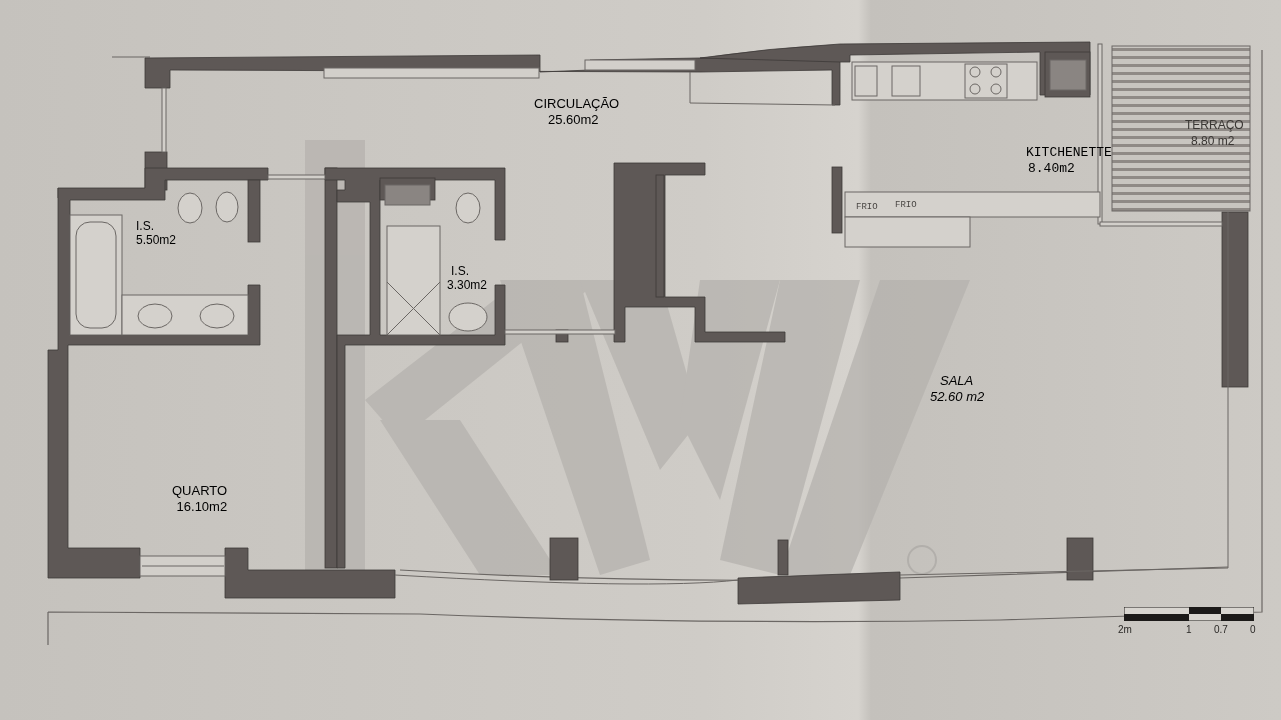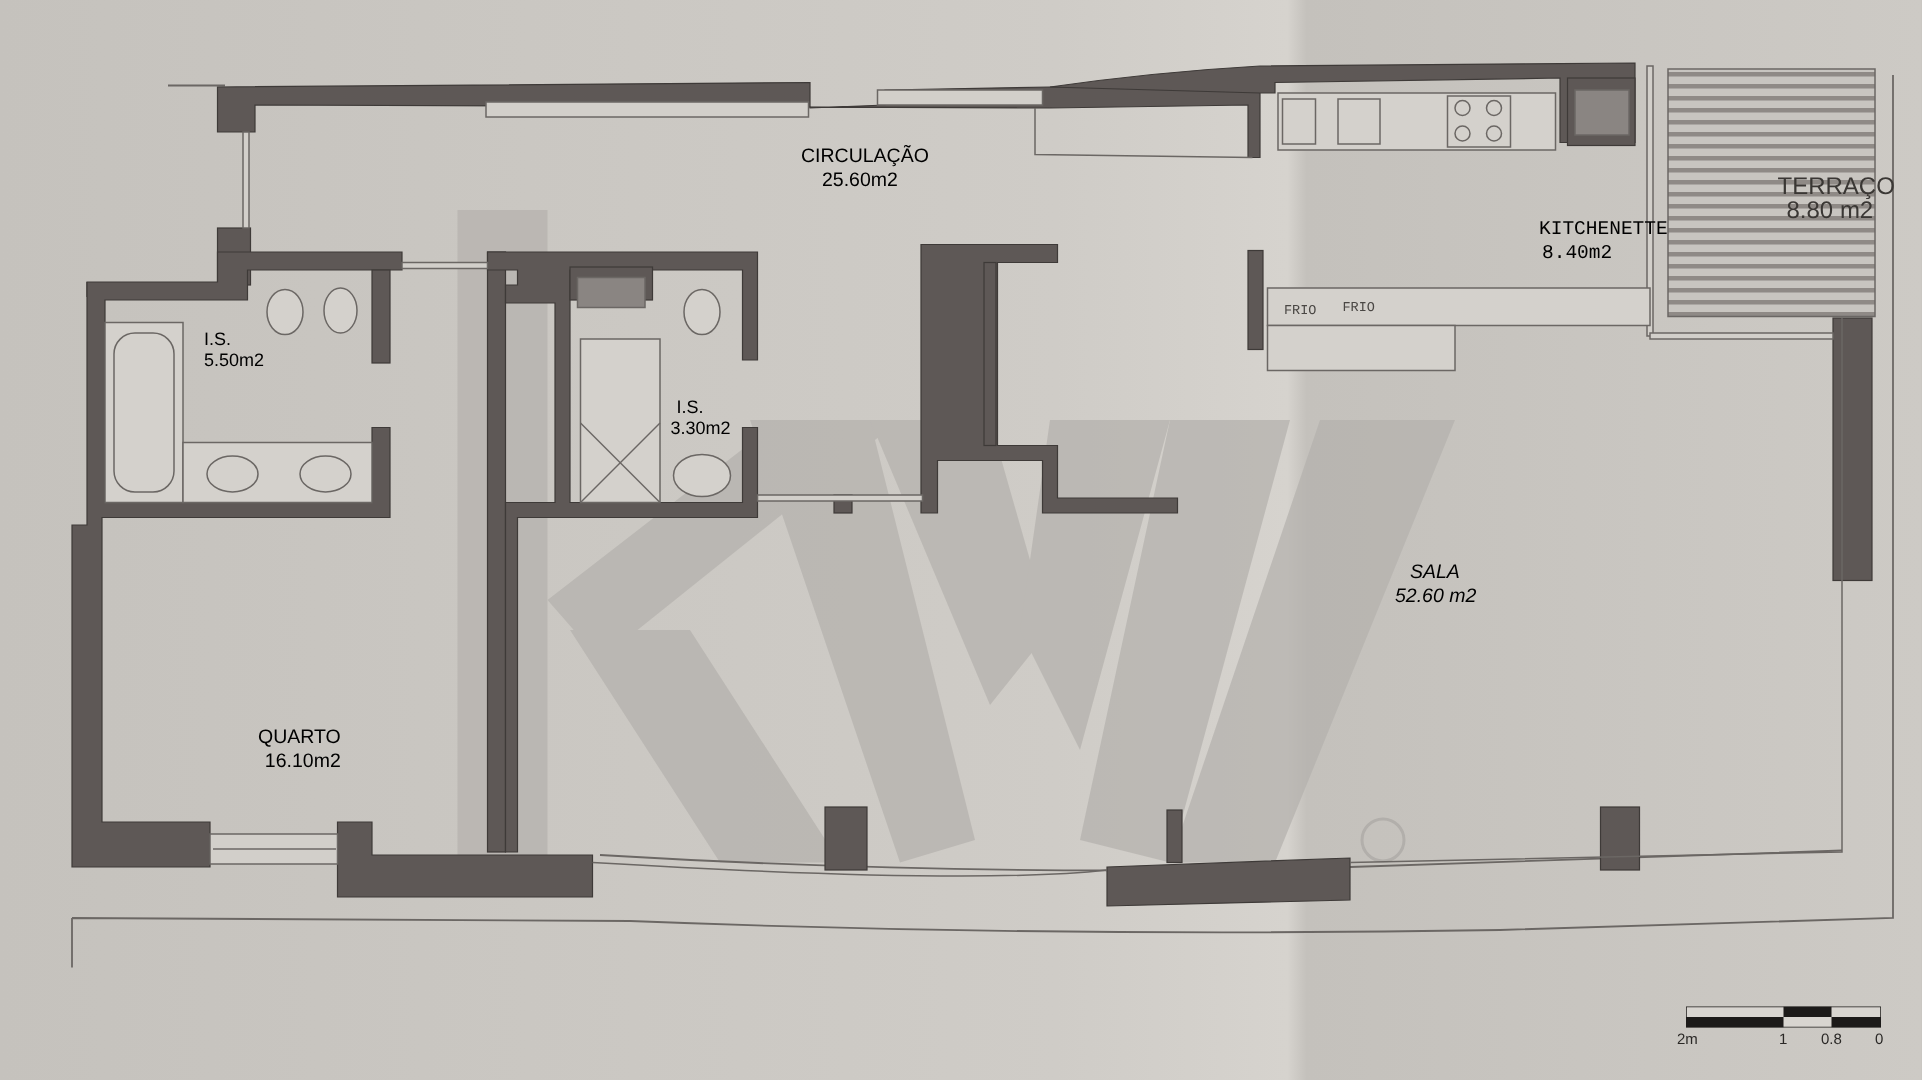--- a/index.html
+++ b/index.html
@@ -139,21 +139,21 @@
   </svg>
 
   <div class="lbl" style="left:534px;top:96px;">
     <span>CIRCULAÇÃO</span>
     <span style="padding-left:14px">25.60m2</span>
   </div>
   <div class="lbl" style="left:1026px;top:145px;font-family:Liberation Mono, monospace;">
     <span>KITCHENETTE</span>
     <span style="padding-left:2px">8.40m2</span>
   </div>
-  <div class="lbl" style="left:1185px;top:117px;color:#3a3734;font-size:16px;">
+  <div class="lbl" style="left:1185px;top:117px;color:#3a3734;font-size:12px;">
     <span>TERRAÇO</span>
     <span style="padding-left:6px">8.80 m2</span>
   </div>
   <div class="lbl" style="left:136px;top:219px;font-size:12px;line-height:14px;">
     <span>I.S.</span>
     <span>5.50m2</span>
   </div>
   <div class="lbl" style="left:447px;top:264px;font-size:12px;line-height:14px;">
     <span style="padding-left:4px">I.S.</span>
     <span>3.30m2</span>
@@ -163,25 +163,25 @@
     <span>52.60 m2</span>
   </div>
   <div class="lbl" style="left:172px;top:483px;text-align:right;">
     <span>QUARTO</span>
     <span>16.10m2</span>
   </div>
 
   <div class="lbl small" style="left:856px;top:199px;">FRIO</div>
   <div class="lbl small" style="left:895px;top:197px;">FRIO</div>
 
-  <div style="position:absolute;left:1124px;top:671px;width:130px;height:14px;">
+  <div style="position:absolute;left:1124px;top:607px;width:130px;height:14px;">
     <svg width="130" height="14">
       <rect x="0" y="0" width="130" height="14" fill="#d8d5d0" stroke="#1c1a19" stroke-width="1"></rect>
       <rect x="0" y="7" width="65" height="7" fill="#1c1a19"></rect>
       <rect x="65" y="0" width="32" height="7" fill="#1c1a19"></rect>
       <rect x="97" y="7" width="33" height="7" fill="#1c1a19"></rect>
     </svg>
     <span class="scale-lbl" style="left:-6px;top:17px;">2m</span>
     <span class="scale-lbl" style="left:62px;top:17px;">1</span>
-    <span class="scale-lbl" style="left:90px;top:17px;">0.8</span>
+    <span class="scale-lbl" style="left:90px;top:17px;">0.7</span>
     <span class="scale-lbl" style="left:126px;top:17px;">0</span>
   </div>
 </div>
 
 </body></html>

